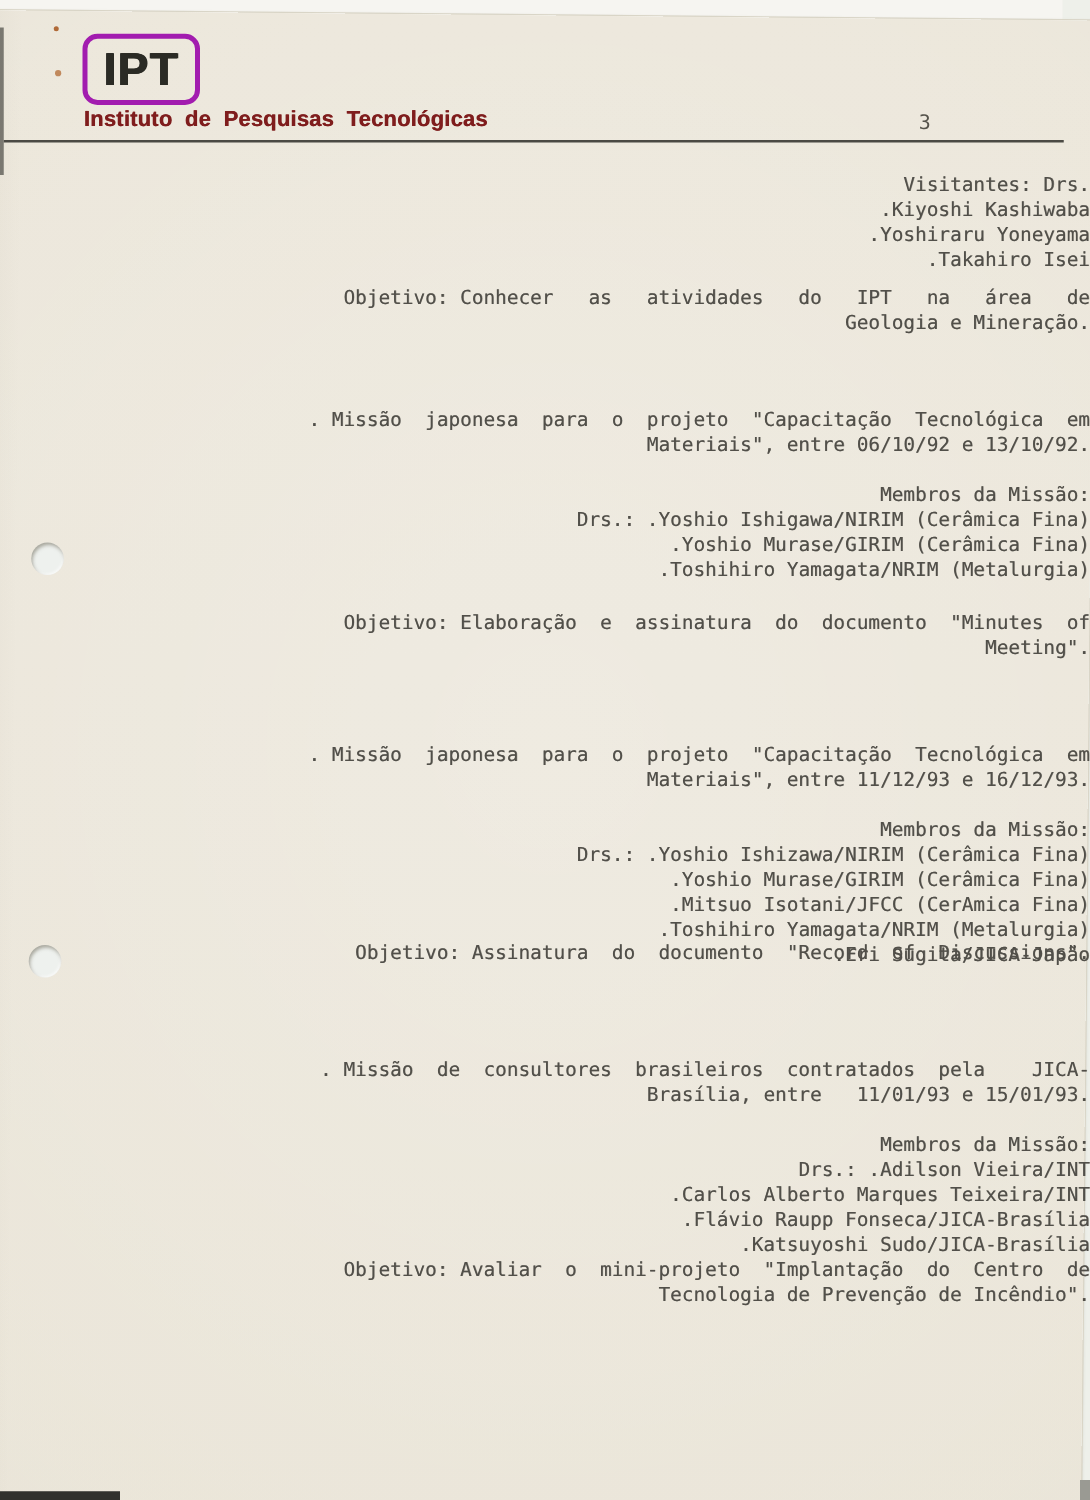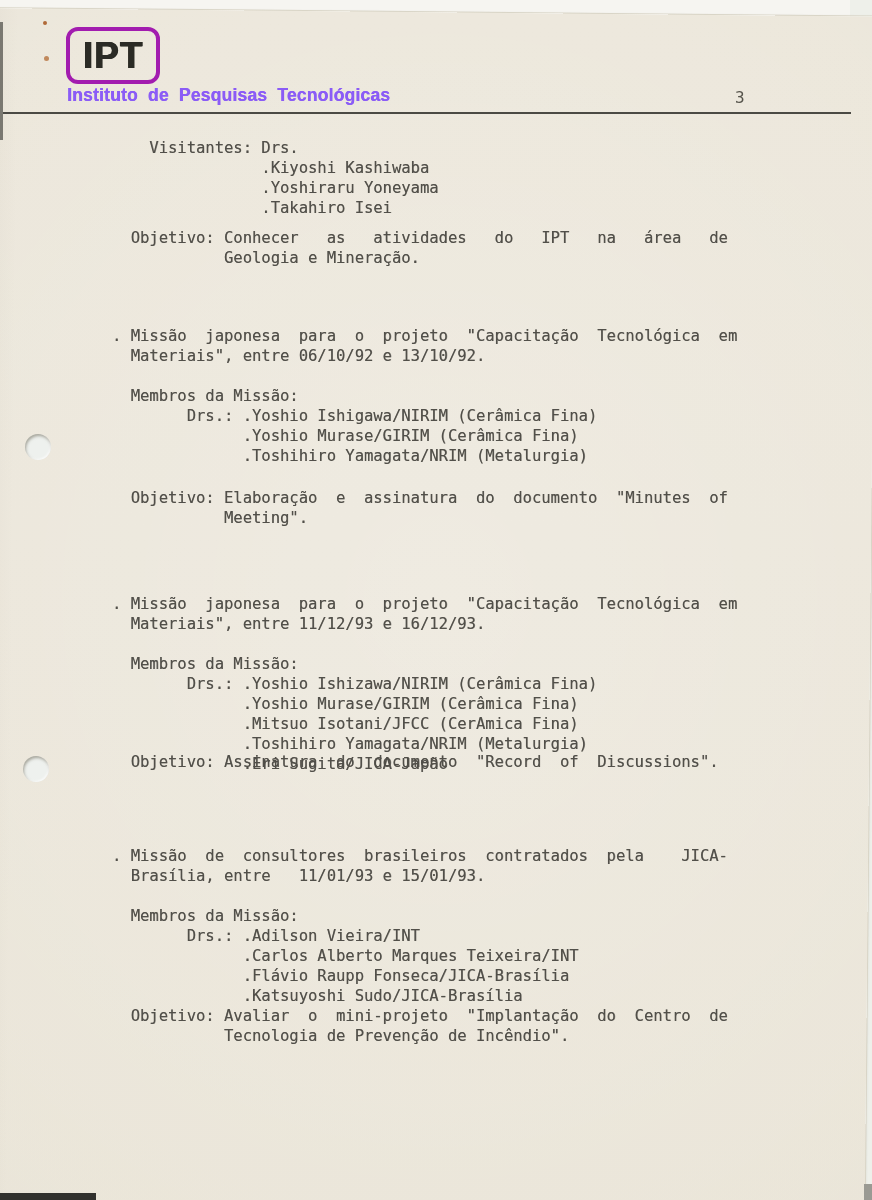--- a/index.html
+++ b/index.html
@@ -31,21 +31,21 @@
   
   .logo-box{
     position:absolute;left:66px;top:27px;width:86px;height:49px;
     border:4px solid #a21caf;border-radius:12px;
     display:flex;align-items:center;justify-content:center;
     color:#2b2b25;font-weight:bold;font-size:37px;letter-spacing:1px;
     text-shadow:0.7px 0 0 currentColor, -0.3px 0 0 currentColor;
   }
   .org-name{
     position:absolute;left:67px;top:85px;
-    font-size:17.5px;font-weight:bold;color:#8b5cf6;
+    font-size:17.5px;font-weight:bold;color:#7f1d1d;
     letter-spacing:0.2px;word-spacing:5px;
     text-shadow:0.4px 0 0 currentColor;
   }
   .page-number{
     position:absolute;left:735px;top:88px;
     font-family:"DejaVu Sans Mono", monospace;
     font-size:16px;color:#55534b;
   }
   .header-rule{position:absolute;left:3px;top:112px;width:848px;height:2px;background:#4b4a44;}
   
@@ -54,21 +54,21 @@
     background:#eef1ee;
     box-shadow:inset 1px 2px 3px rgba(110,105,90,.55), inset -1px -1px 2px rgba(255,255,255,.8);
   }
   .hole-1{left:25px;top:434px;}
   .hole-2{left:23px;top:756px;}
   
   .speck{position:absolute;border-radius:50%;}
   .speck-1{left:43px;top:21px;width:4px;height:4px;background:#b06a38;}
   .speck-2{left:44px;top:56px;width:5px;height:5px;background:#b5713c;opacity:.8;}
   
-  #typewriter{position:absolute;left:0;top:0;width:872px;height:1200px;}
+  #typewriter{position:absolute;left:0;top:0;width:872px;height:1200px;text-align:right;}
   .tblock{
     position:absolute;left:112px;right:0;
     font-family:"DejaVu Sans Mono", monospace;
     font-size:15.5px;color:#514f49;
     text-shadow:0.3px 0 0 rgba(81,79,73,.55);
   }
   .tline{white-space:pre;height:20px;line-height:20px;}
 </style>
 </head>
 <body>

